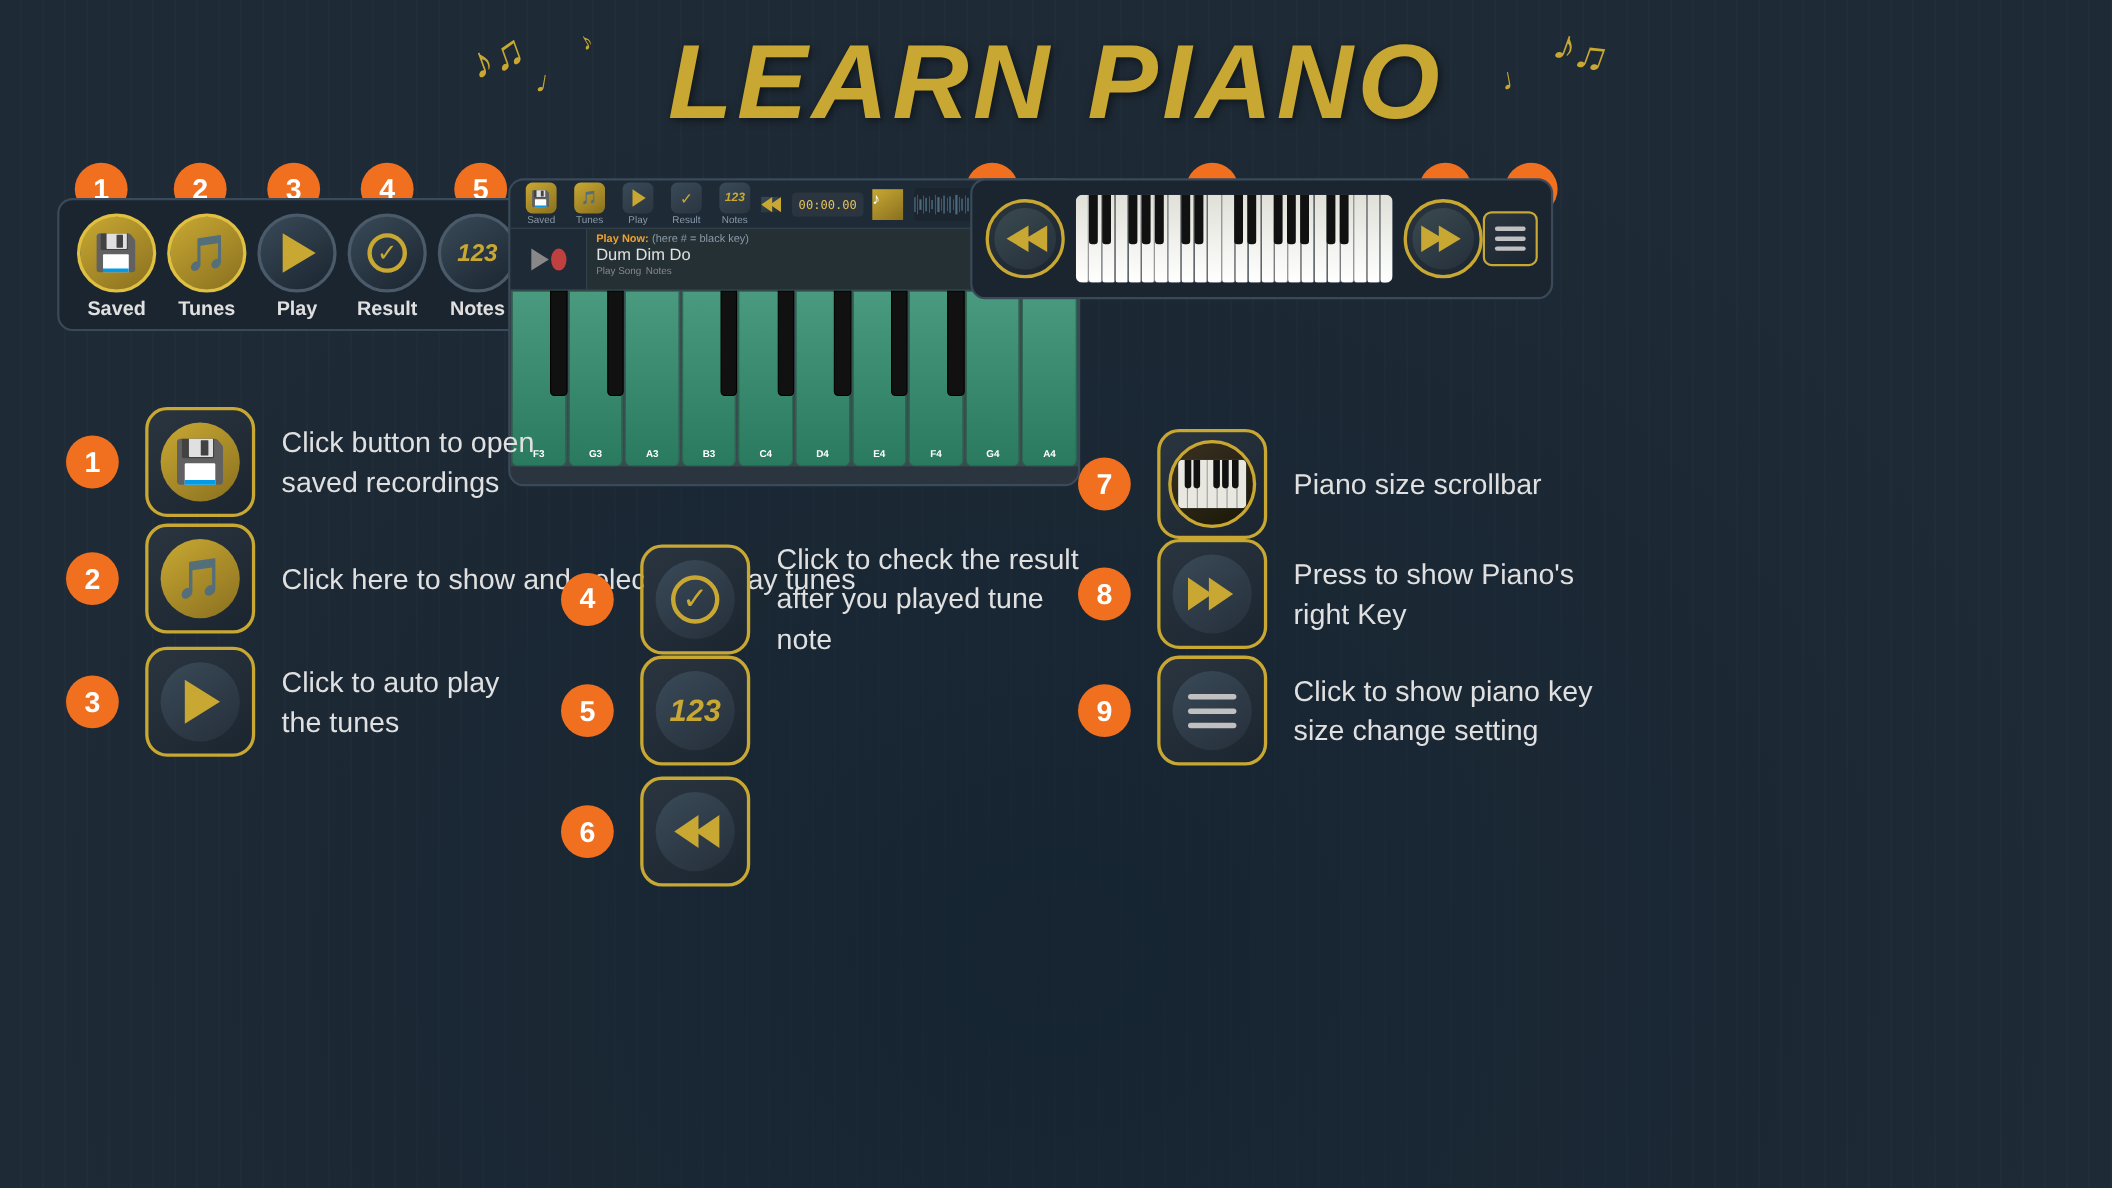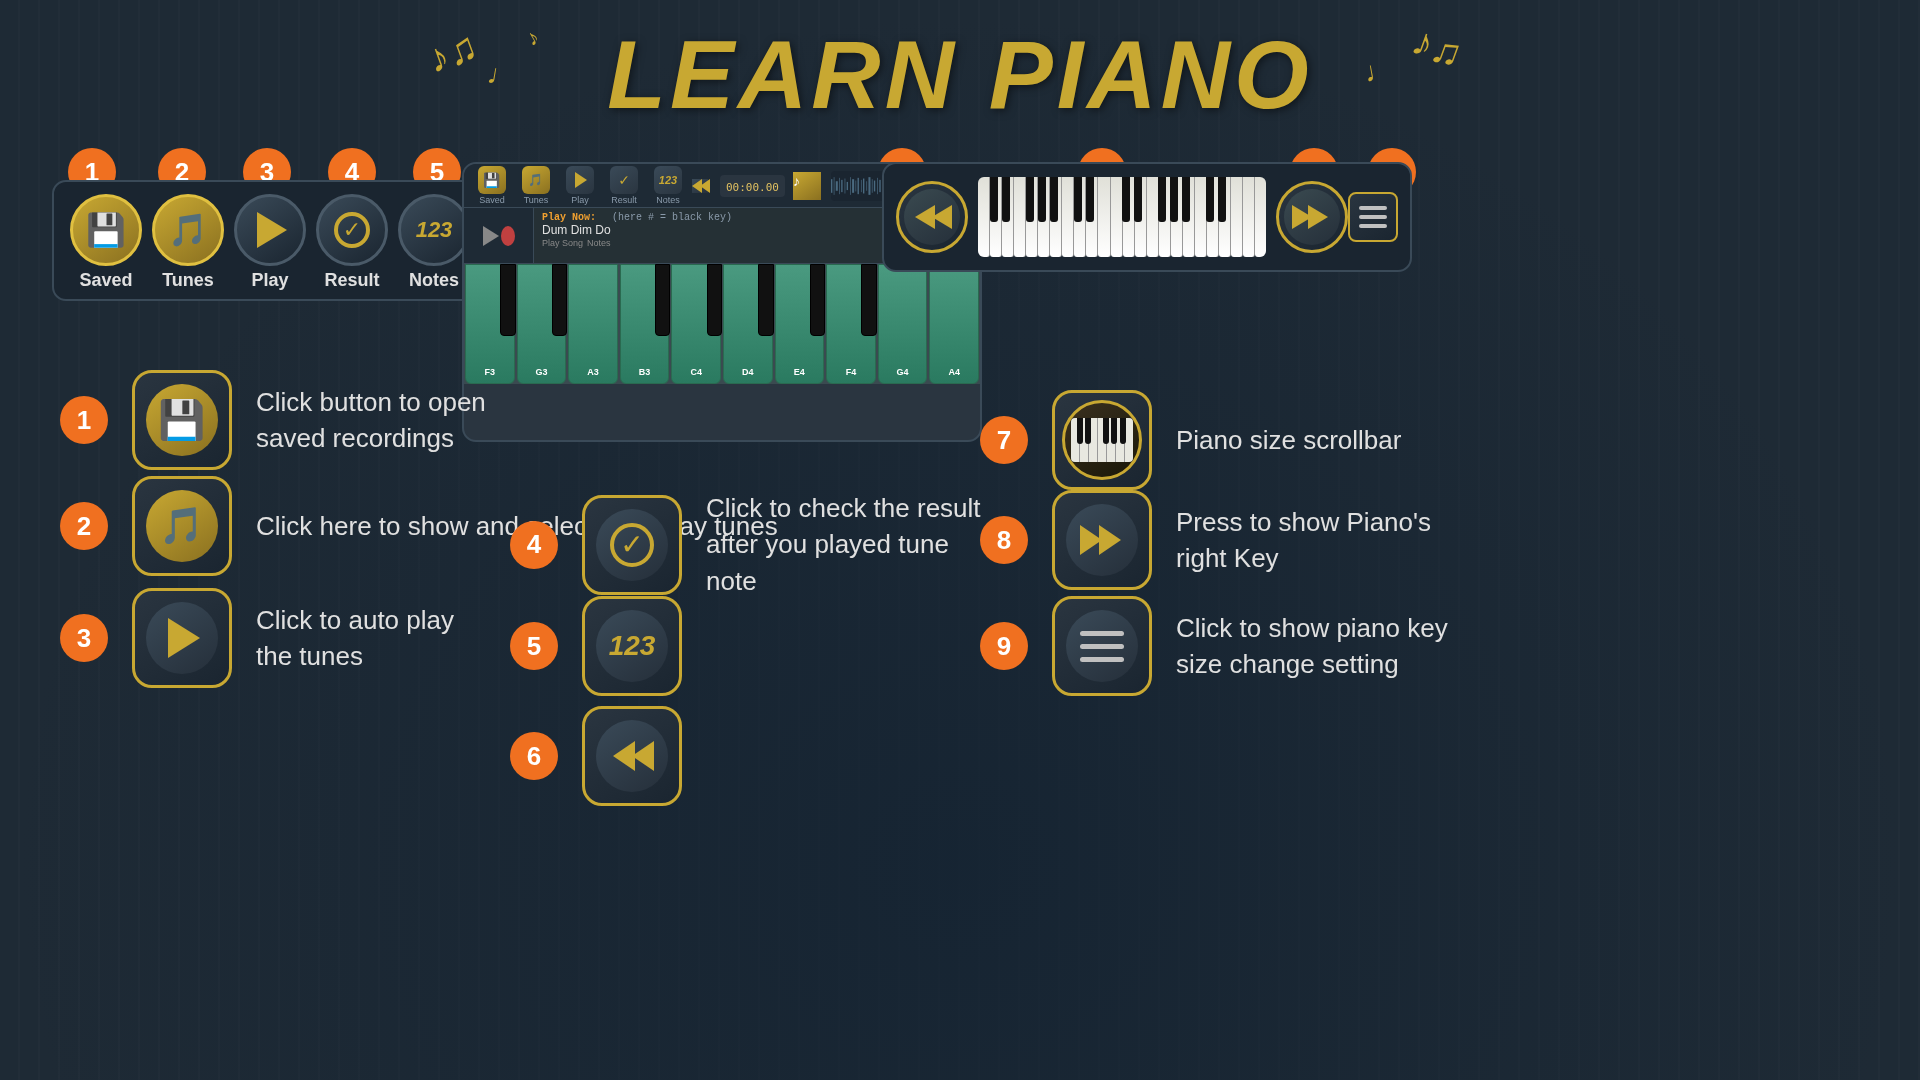--- a/index.html
+++ b/index.html
@@ -121,31 +121,31 @@
       flex: 1;
       padding: 4px 8px;
       background: #253035;
     }
     .play-now-label {
       font-size: 10px;
       color: #f0a030;
       font-weight: bold;
     }
     .play-song-name {
-      font-size: 12px;
+      font-size: 15px;
       color: #e0e0e0;
     }
     .play-notes {
       font-size: 10px;
       color: #8ab0c0;
       margin-top: 22px;
     }
 
     .piano-keys-area {
-      height: 120px;
+      height: 160px;
       background: #3a4a50;
       position: relative;
       display: flex;
       align-items: stretch;
       overflow: hidden;
     }
 
     
     .white-keys {
       display: flex;
@@ -599,21 +599,21 @@
   </div>
 
   <div class="app-info-row">
     <div style="width:70px;display:flex;align-items:center;justify-content:center;background:#1e2a35;border-right:1px solid #3a4a58;">
       <div style="display:flex;align-items:center;gap:2px;">
         <div style="width:0;height:0;border-top:10px solid transparent;border-bottom:10px solid transparent;border-left:16px solid #888;"></div>
         <div style="width:14px;height:20px;background:#c04040;border-radius:50%;"></div>
       </div>
     </div>
     <div class="play-info">
-      <div style="display:flex;gap:16px;align-items:center;font-family:Liberation Mono, monospace;">
+      <div style="display:flex;gap:3px;align-items:center;">
         <span class="play-now-label">Play Now:</span>
         <span style="font-size:10px;color:#8a9aaa;">(here # = black key)</span>
       </div>
       <div class="play-song-name">Dum Dim Do</div>
       <div style="display:flex;gap:4px;align-items:center;margin-top:1px;">
         <span style="font-size:9px;color:#888;">Play Song</span>
         <span style="font-size:9px;color:#888;">Notes</span>
       </div>
       <div class="play-notes">B5  C6  B5  A5  G5  B5 .</div>
     </div>

